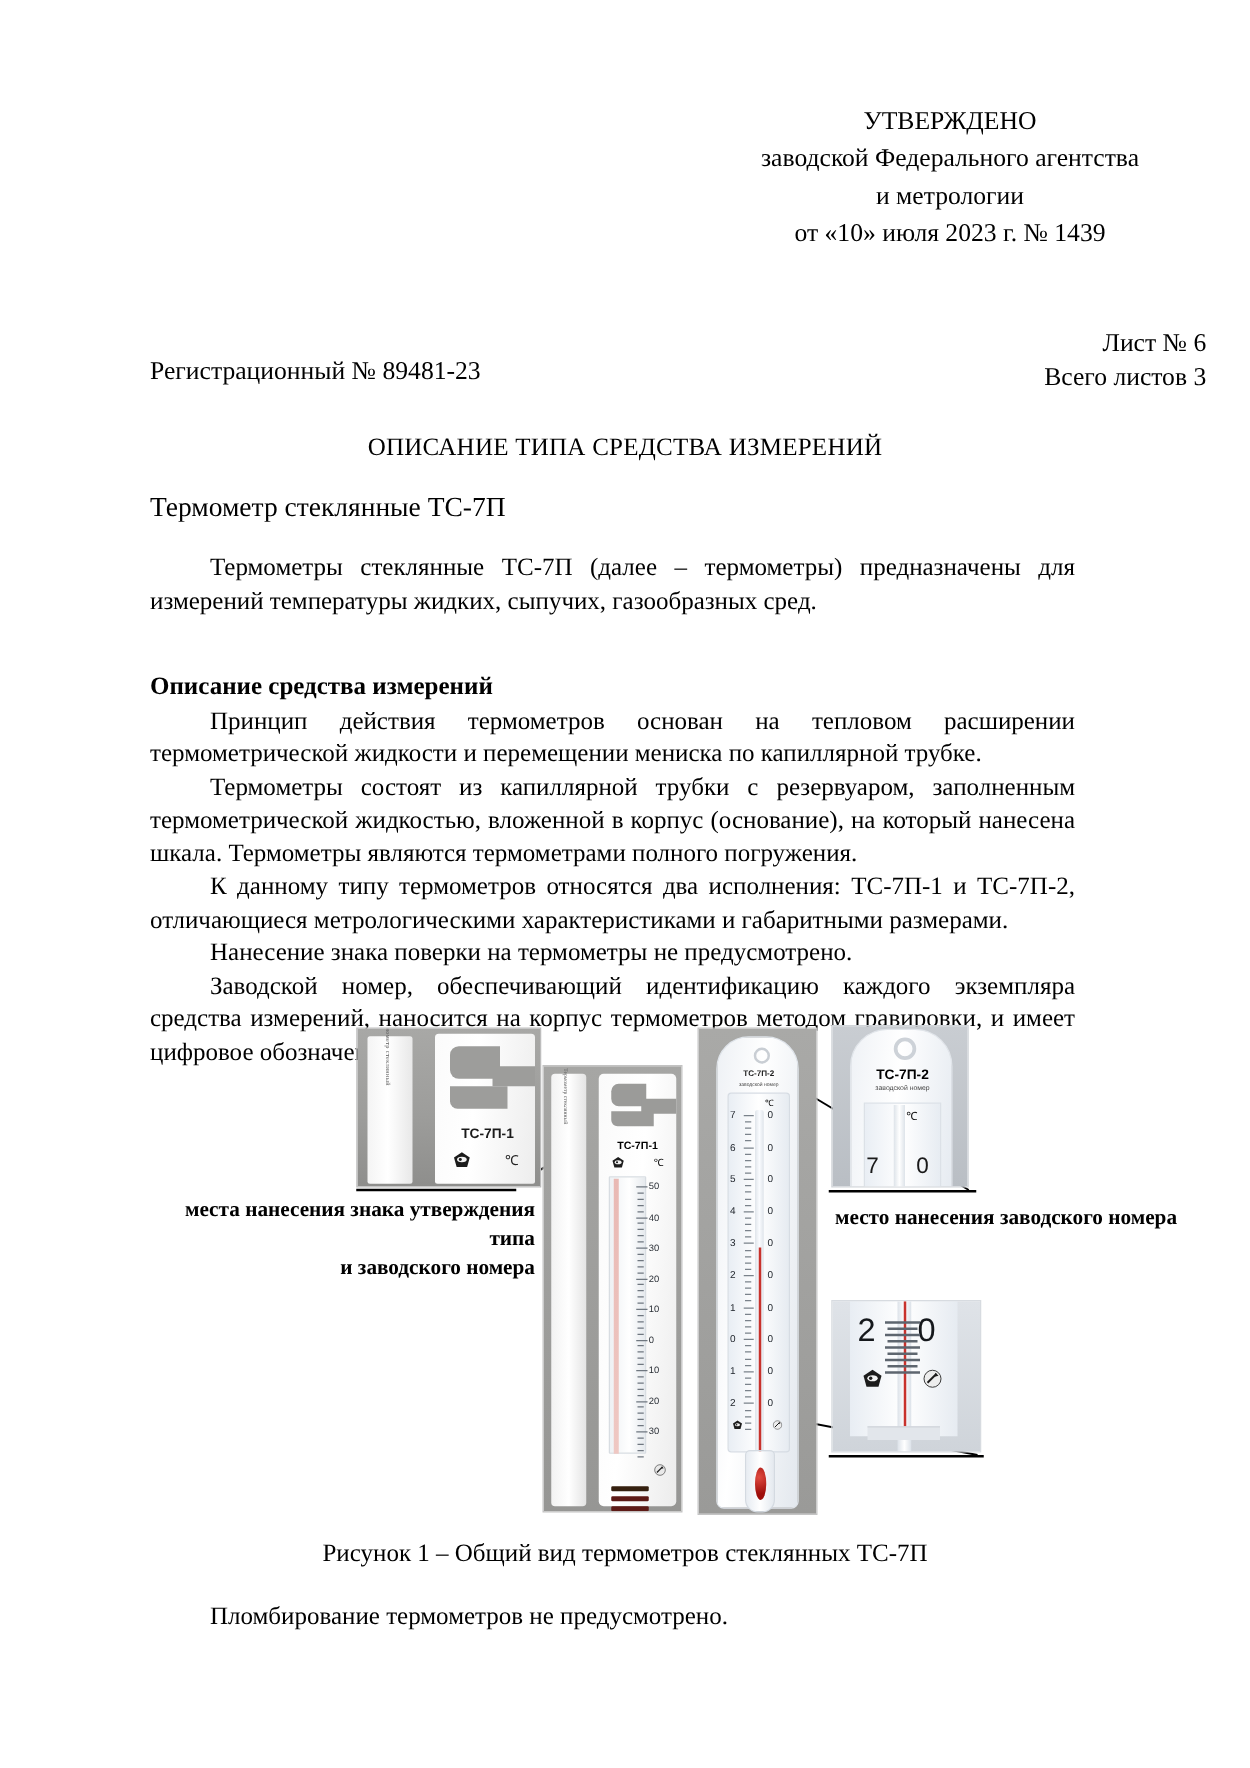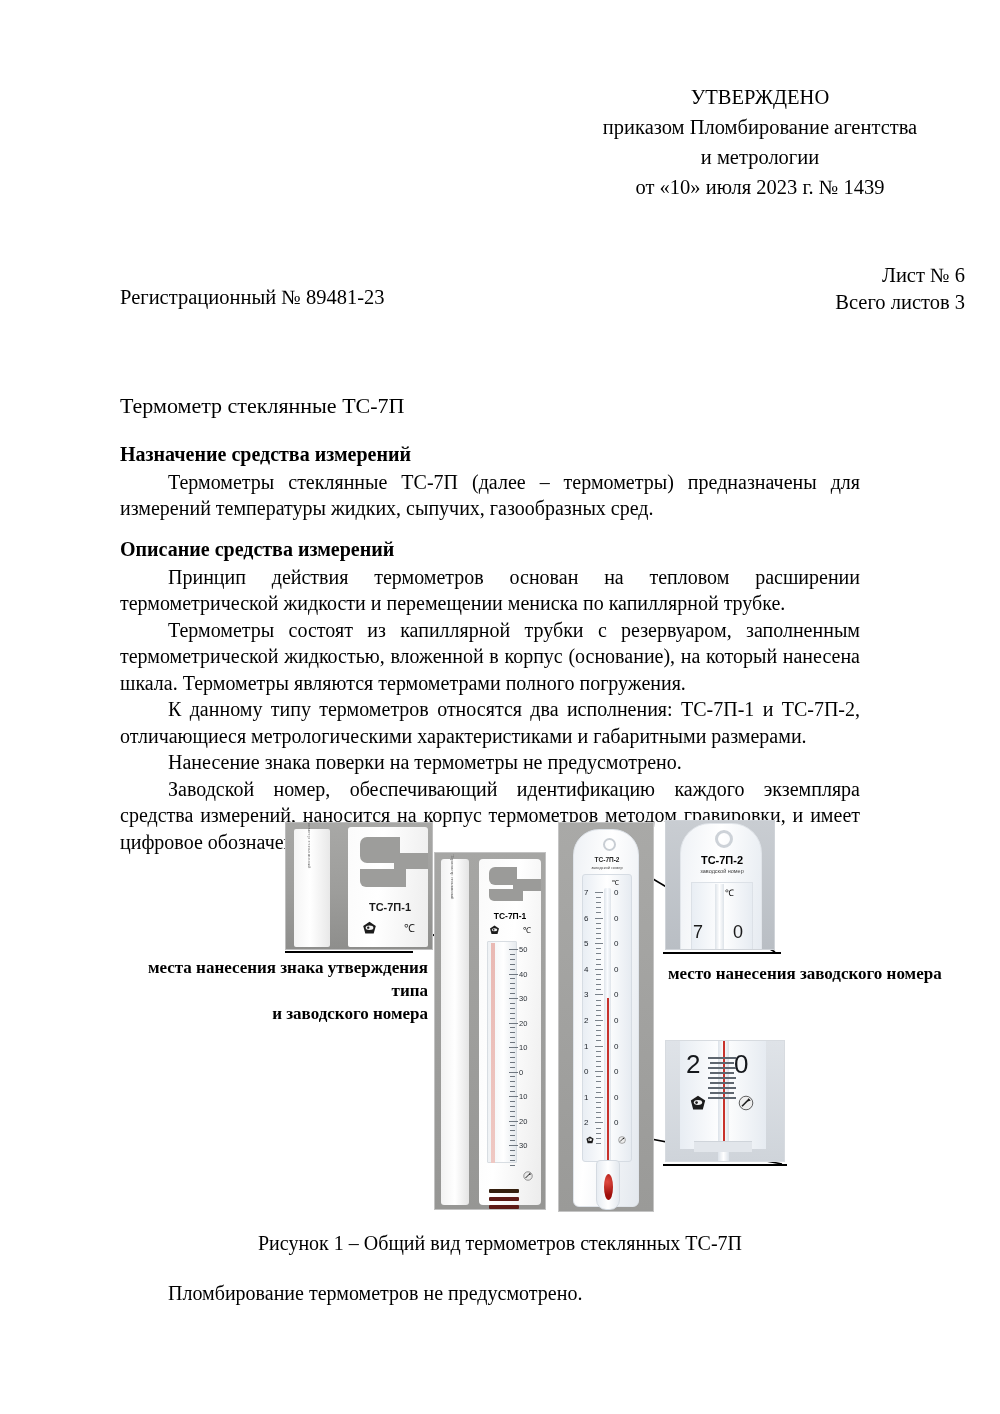--- a/index.html
+++ b/index.html
@@ -299,37 +299,37 @@
     position:absolute;left:120px;top:1282px;font-size:20px;text-indent:48px;
   }
 </style>
 </head>
 <body>
 
 <div class="page">
 
   <div class="approval">
     <span class="ln">УТВЕРЖДЕНО</span>
-    <span class="ln">приказом Пломбирование агентства</span>
+    <span class="ln">заводской Федерального агентства</span>
     <span class="ln">и метрологии</span>
     <span class="ln">от «10» июля 2023 г. № 1439</span>
   </div>
 
   <div class="sheet">
     <span class="ln">Лист № 6</span>
     <span class="ln">Всего листов 3</span>
   </div>
 
   <div class="reg">Регистрационный № 89481-23</div>
 
+  <div class="doctitle">ОПИСАНИЕ ТИПА СРЕДСТВА ИЗМЕРЕНИЙ</div>
 
   <div class="mi-name">Термометр стеклянные ТС-7П</div>
 
   <div class="sect" id="sect-purpose">
-    <h3>Назначение средства измерений</h3>
     <p>Термометры стеклянные ТС-7П (далее – термометры) предназначены для измерений температуры жидких, сыпучих, газообразных сред.</p>
   </div>
 
   <div class="sect" id="sect-descr">
     <h3>Описание средства измерений</h3>
     <p>Принцип действия термометров основан на тепловом расширении термометрической жидкости и перемещении мениска по капиллярной трубке.</p>
     <p>Термометры состоят из капиллярной трубки с резервуаром, заполненным термометрической жидкостью, вложенной в корпус (основание), на который нанесена шкала. Термометры являются термометрами полного погружения.</p>
     <p>К данному типу термометров относятся два исполнения: ТС-7П-1 и ТС-7П-2, отличающиеся метрологическими характеристиками и габаритными размерами.</p>
     <p class="last">Нанесение знака поверки на термометры не предусмотрено.</p>
     <p>Заводской номер, обеспечивающий идентификацию каждого экземпляра средства измерений, наносится на корпус термометров методом гравировки, и имеет цифровое обозначение.</p>

